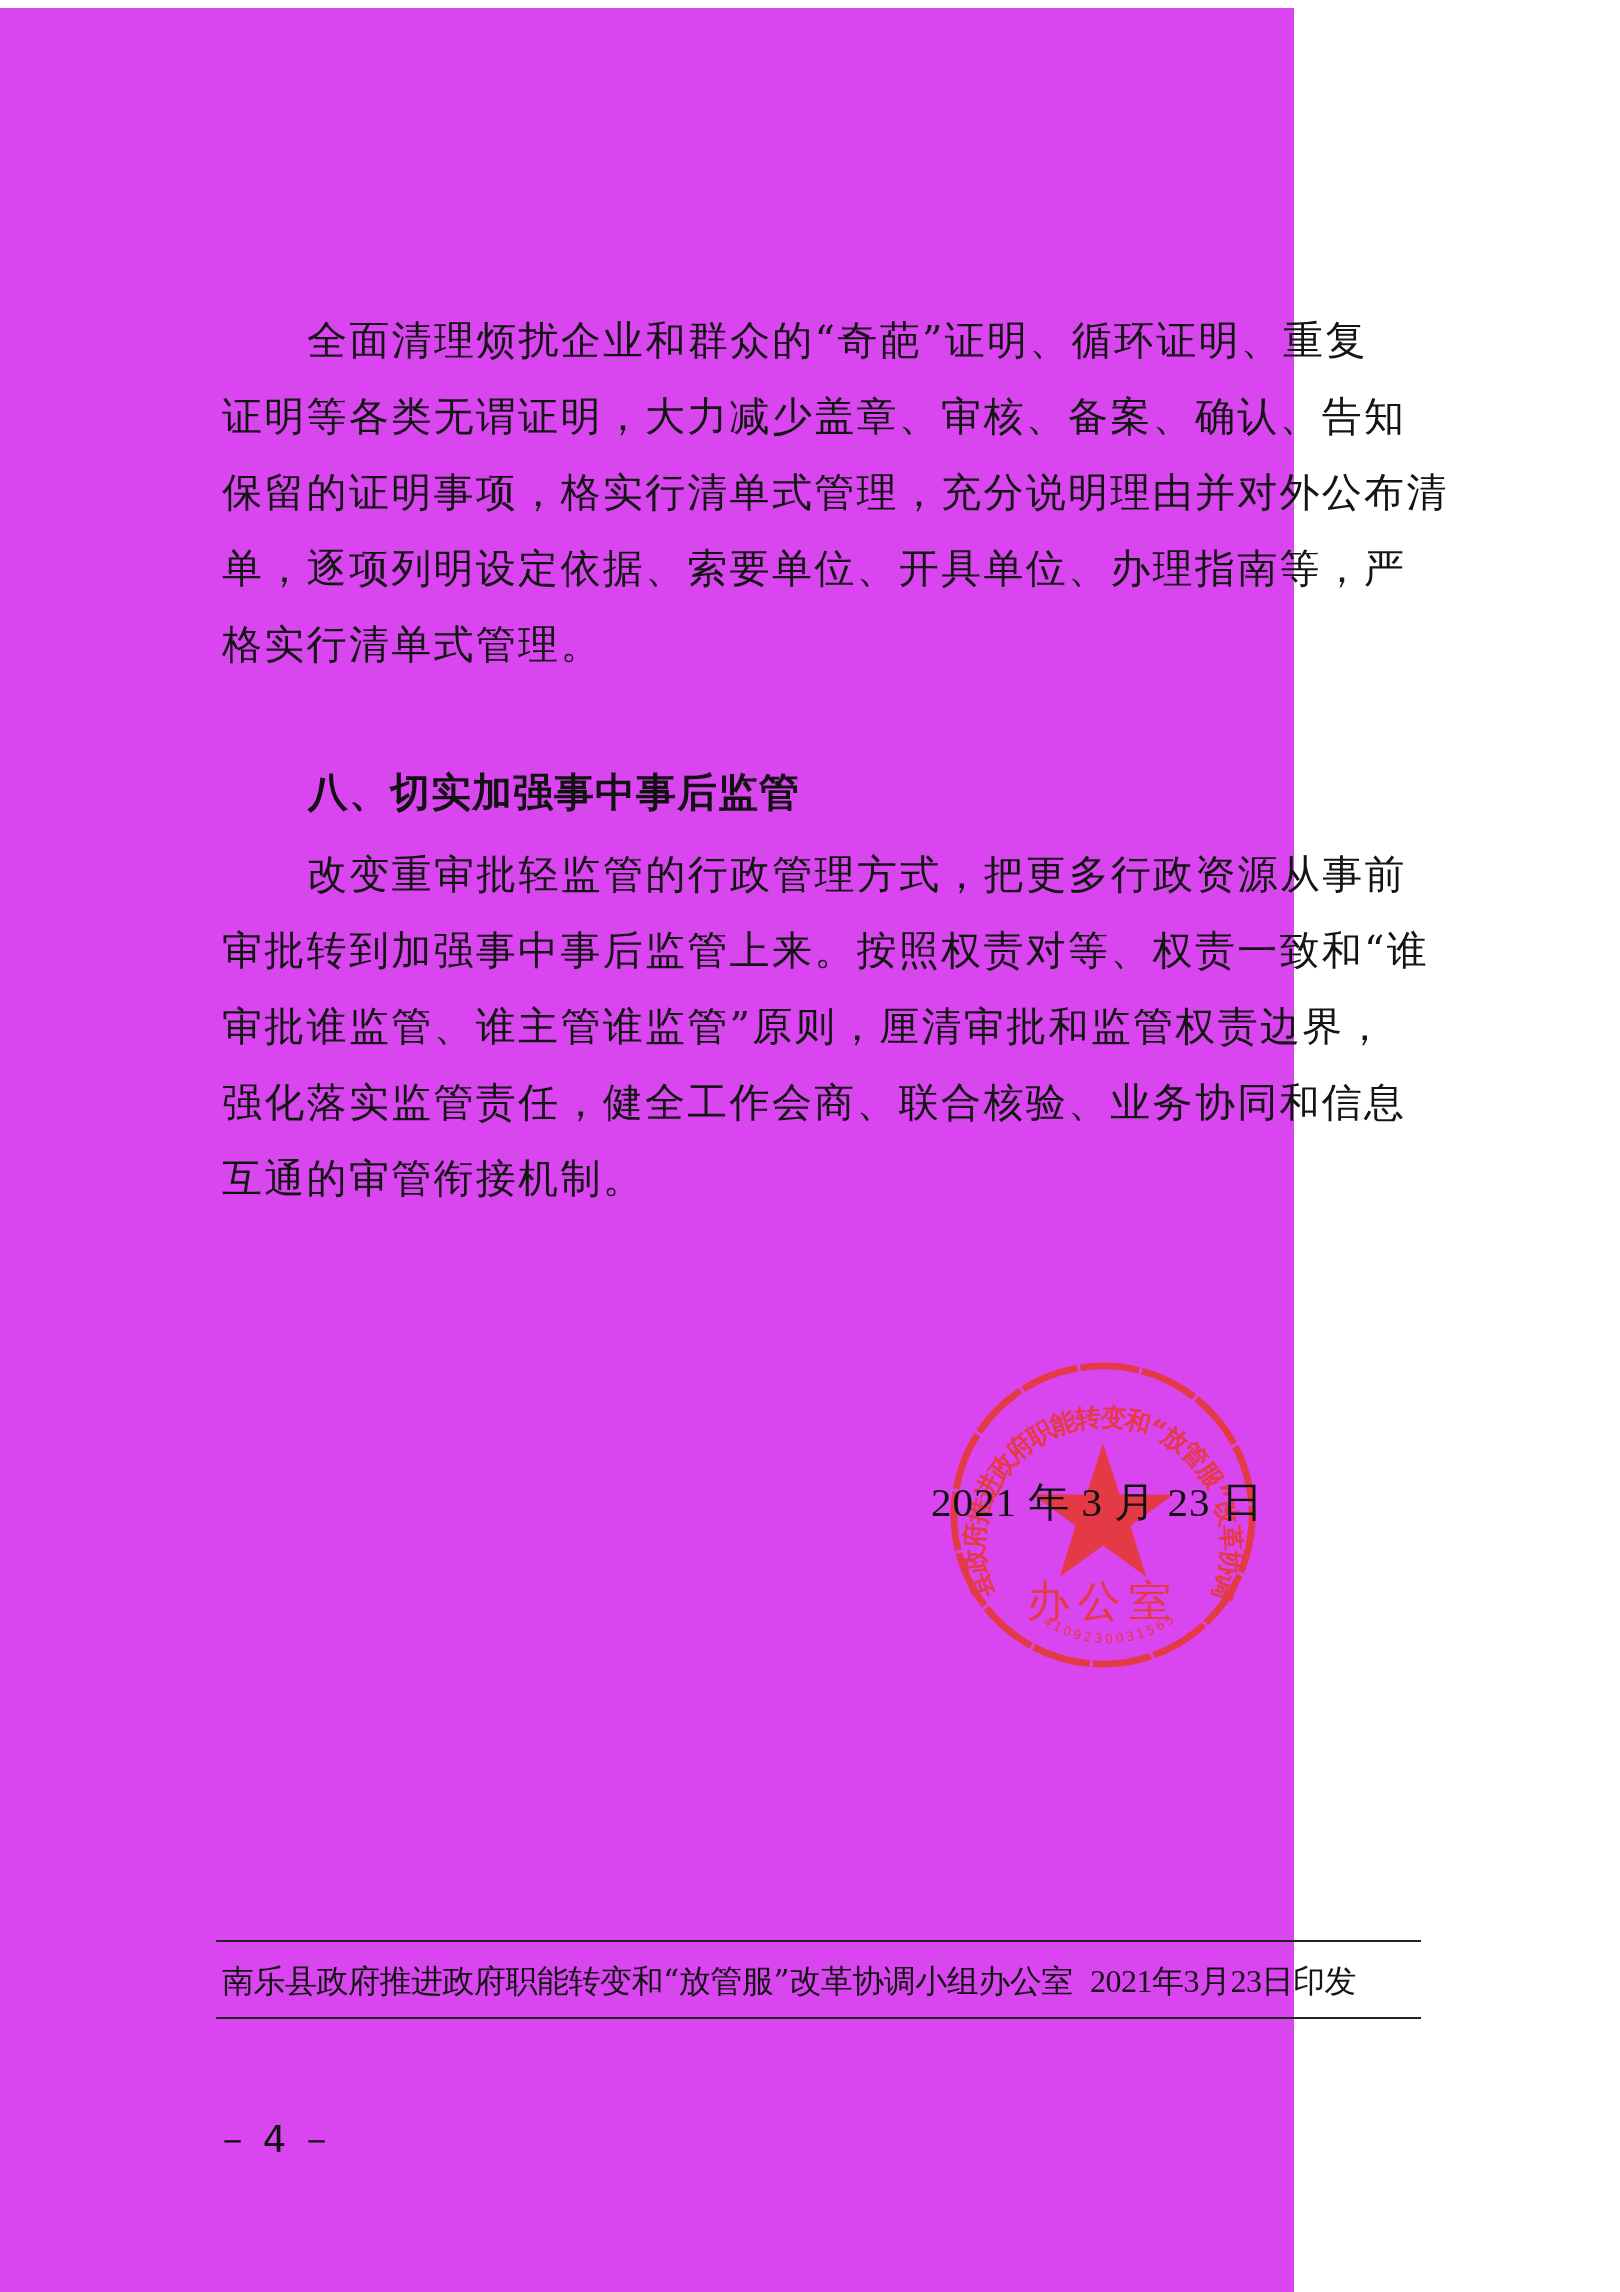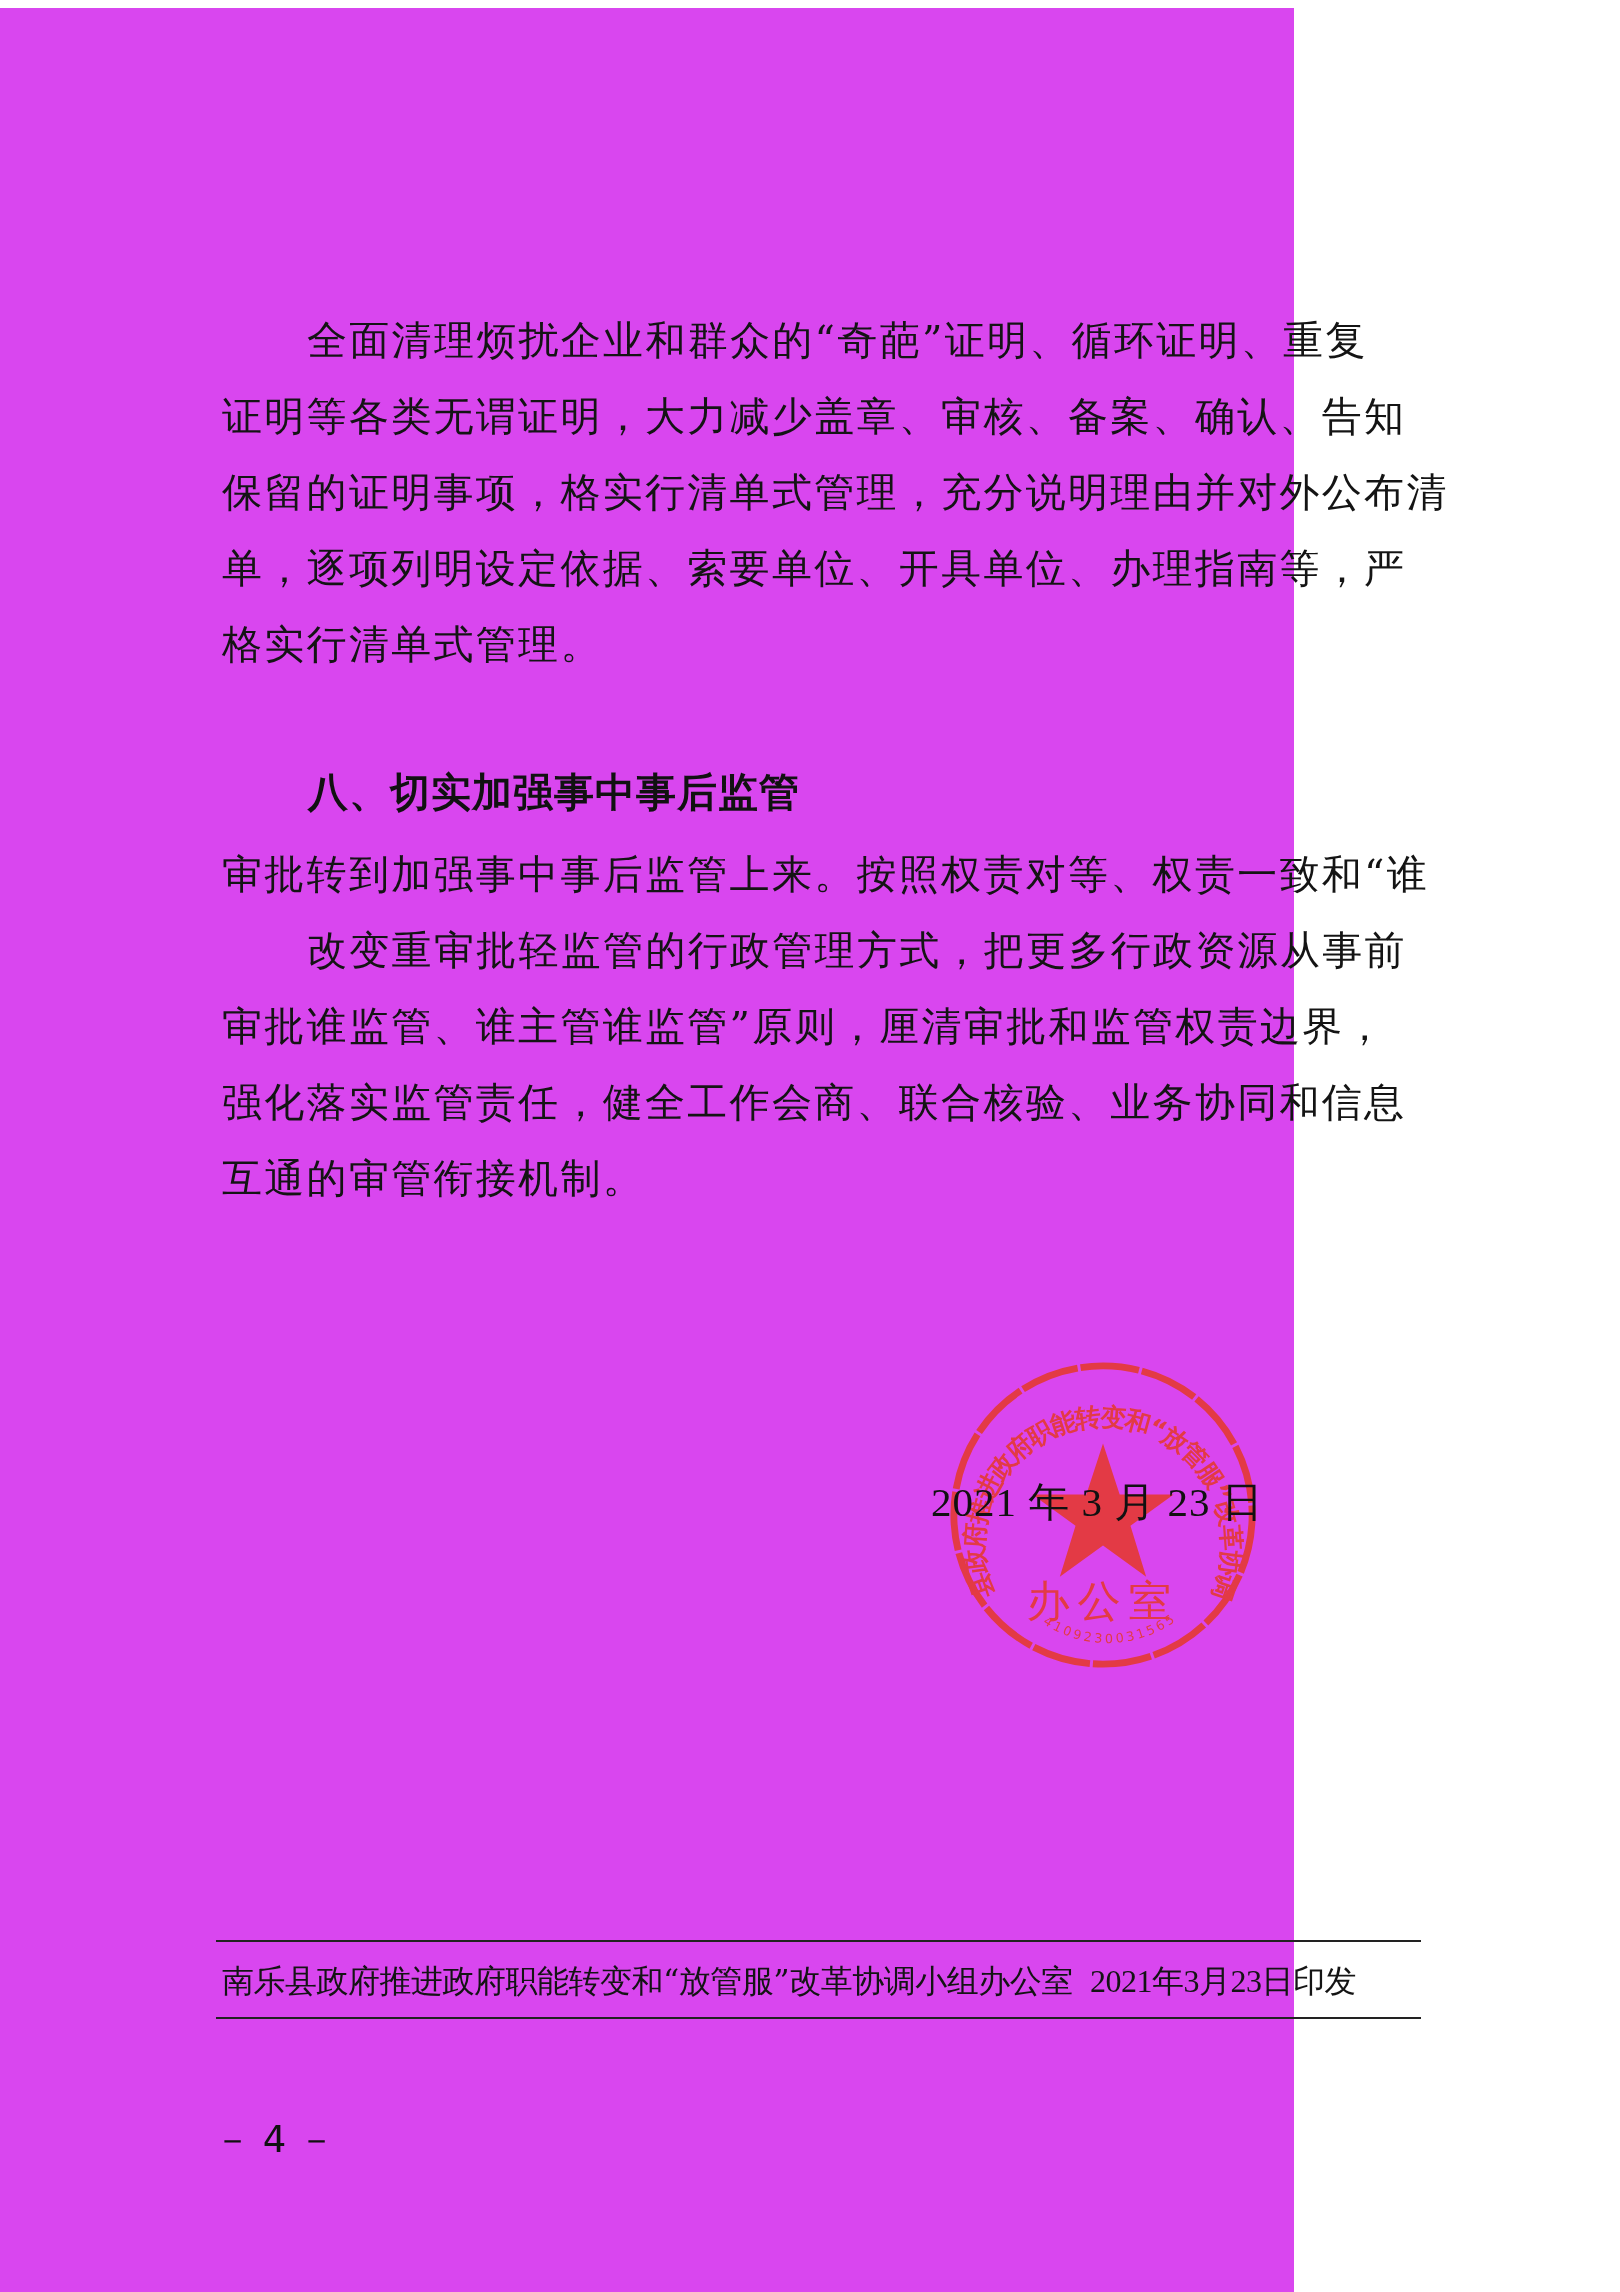--- a/index.html
+++ b/index.html
@@ -60,22 +60,22 @@
     <span class="line indent">全面清理烦扰企业和群众的“奇葩”证明、循环证明、重复</span>
     <span class="line">证明等各类无谓证明，大力减少盖章、审核、备案、确认、告知</span>
     <span class="line">保留的证明事项，格实行清单式管理，充分说明理由并对外公布清</span>
     <span class="line">单，逐项列明设定依据、索要单位、开具单位、办理指南等，严</span>
     <span class="line">格实行清单式管理。</span>
   </div>
 
   <div class="heading">八、切实加强事中事后监管</div>
 
   <div class="body-text" style="top:828px;">
+    <span class="line indent">改变重审批轻监管的行政管理方式，把更多行政资源从事前</span>
     <span class="line">审批转到加强事中事后监管上来。按照权责对等、权责一致和“谁</span>
-    <span class="line indent">改变重审批轻监管的行政管理方式，把更多行政资源从事前</span>
     <span class="line">审批谁监管、谁主管谁监管”原则，厘清审批和监管权责边界，</span>
     <span class="line">强化落实监管责任，健全工作会商、联合核验、业务协同和信息</span>
     <span class="line">互通的审管衔接机制。</span>
   </div>
 
   <svg class="stamp" viewBox="0 0 318 318">
     <defs>
       <path id="arcTop" d="M 46 236 A 122 122 0 1 1 272 236"></path>
       <path id="arcBottom" d="M 88 262 A 118 118 0 0 0 244 258"></path>
     </defs>

